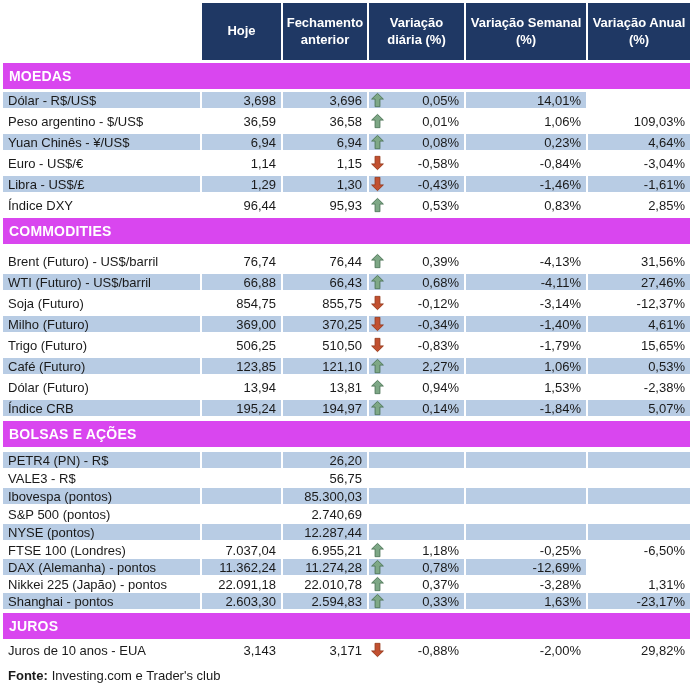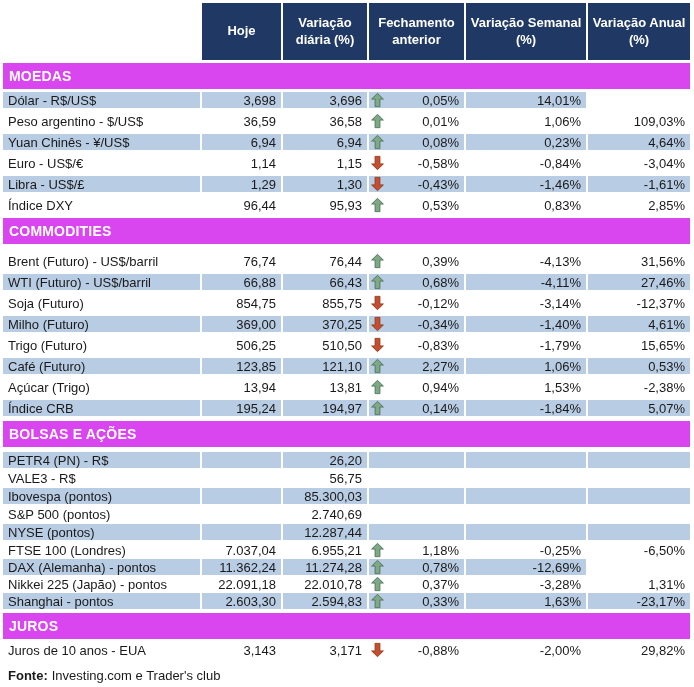--- a/index.html
+++ b/index.html
@@ -87,22 +87,22 @@
   .footer .bold { font-weight: bold; margin-right: 4px; }
 </style>
 </head>
 <body>
 
 <div class="sheet">
 
   <div class="grid header-row">
     <div class="hspacer"></div>
     <div class="hcell">Hoje</div>
+    <div class="hcell">Fechamento anterior</div>
     <div class="hcell">Variação diária (%)</div>
-    <div class="hcell">Fechamento anterior</div>
     <div class="hcell">Variação Semanal (%)</div>
     <div class="hcell">Variação Anual (%)</div>
   </div>
 
   <div id="table-body">
   <div class="section section-0">
     <div class="band">
       <span>MOEDAS</span>
     </div>
     <div class="rows">
@@ -274,21 +274,21 @@
       <svg class="arrow up" viewBox="0 0 14 16" aria-hidden="true">
         <path d="M7 0.8 L13.3 7 L9.6 7 L9.6 15.3 L4.4 15.3 L4.4 7 L0.7 7 Z" stroke-width="1"></path>
       </svg>
       <span>2,27%</span>
     </div>
     <div class="cell num">1,06%</div>
     <div class="cell num">0,53%</div>
   </div>
 
   <div class="grid row white normal">
-    <div class="cell label">Açúcar (Trigo)</div>
+    <div class="cell label">Dólar (Futuro)</div>
     <div class="cell num">13,94</div>
     <div class="cell num">13,81</div>
     <div class="cell num daily">
       <svg class="arrow up" viewBox="0 0 14 16" aria-hidden="true">
         <path d="M7 0.8 L13.3 7 L9.6 7 L9.6 15.3 L4.4 15.3 L4.4 7 L0.7 7 Z" stroke-width="1"></path>
       </svg>
       <span>0,94%</span>
     </div>
     <div class="cell num">1,53%</div>
     <div class="cell num">-2,38%</div>

